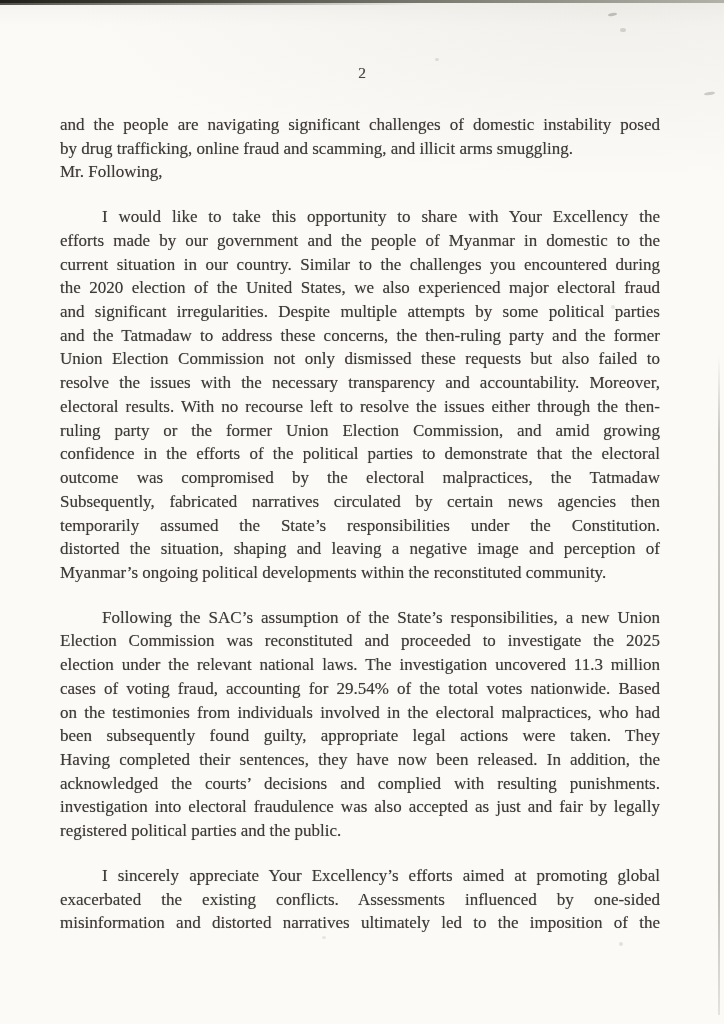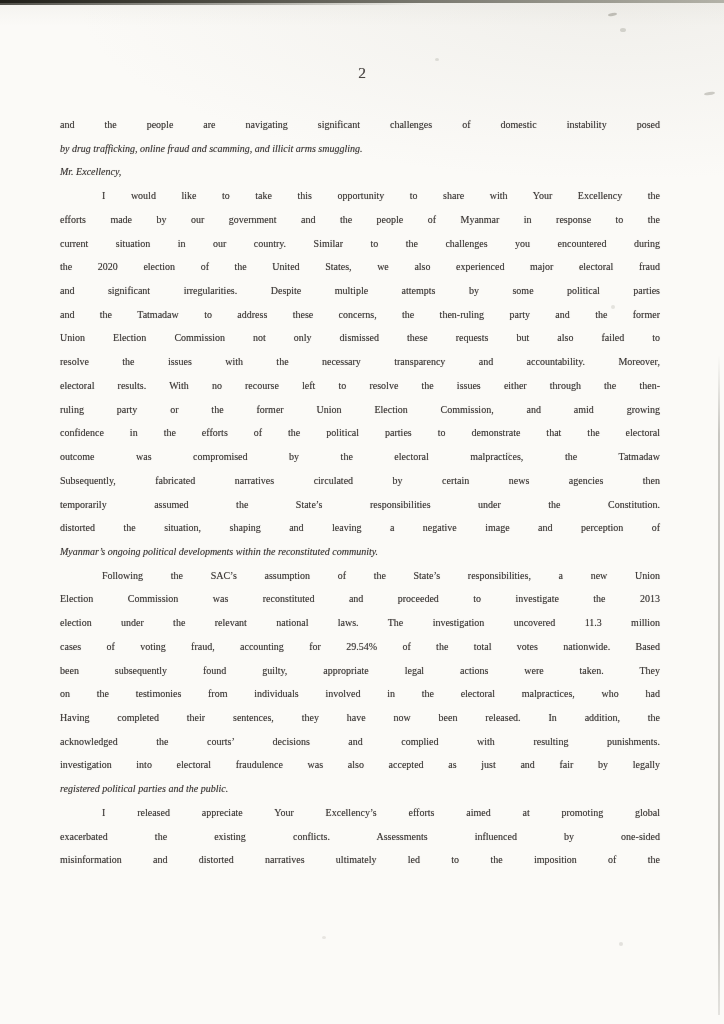--- a/index.html
+++ b/index.html
@@ -38,30 +38,30 @@
   }
   .speck { position: absolute; border-radius: 50%; pointer-events: none; }
 
   .page-number {
     position: absolute; top: 64px; left: 62px; width: 600px;
     text-align: center; font-size: 15.5px; color: #4a4644;
     text-shadow: 0 0 0.7px rgba(74,70,68,0.55);
   }
   .text-block {
     position: absolute; left: 60px; top: 113px; width: 600px;
-    font-size: 10px;
+    font-size: 17px;
     text-shadow: 0 0 0.7px rgba(63,59,57,0.55);
   }
   .line {
     height: 23.72px; line-height: 23.72px;
     white-space: nowrap;
     text-align: justify; text-align-last: justify; text-justify: inter-word;
   }
-  .line.left { text-align: left; text-align-last: left; font-style: italic; }
-  .line.ind { padding-left: 42px; }
+  .line.left { text-align: left; text-align-last: left; }
+  .line.ind { padding-left: 42px; margin-top: 21px; }
 </style>
 </head>
 <body>
 
 <div id="scan-page" style="--page-bg: #fbfaf7; --text-color: #3f3b39;">
 
   <div class="top-edge"></div>
   <div class="top-edge-taper"></div>
   <div class="right-edge"></div>
 
@@ -72,45 +72,45 @@
   <div class="speck" style="left:611px;top:305px;width:4px;height:4px;background:rgba(160,158,148,0.25);"></div>
   <div class="speck" style="left:506px;top:452px;width:5px;height:3px;background:rgba(165,163,153,0.25);"></div>
   <div class="speck" style="left:619px;top:942px;width:4px;height:4px;background:rgba(165,163,153,0.28);"></div>
   <div class="speck" style="left:322px;top:936px;width:4px;height:3px;background:rgba(170,168,158,0.25);"></div>
 
   <div class="page-number">2</div>
 
   <div class="text-block">
     <div class="line">and the people are navigating significant challenges of domestic instability posed</div>
     <div class="line left">by drug trafficking, online fraud and scamming, and illicit arms smuggling.</div>
-    <div class="line left">Mr. Excellency,</div>
+    <div class="line left">Mr. Following,</div>
     <div class="line ind">I would like to take this opportunity to share with Your Excellency the</div>
-    <div class="line">efforts made by our government and the people of Myanmar in response to the</div>
+    <div class="line">efforts made by our government and the people of Myanmar in domestic to the</div>
     <div class="line">current situation in our country. Similar to the challenges you encountered during</div>
     <div class="line">the 2020 election of the United States, we also experienced major electoral fraud</div>
     <div class="line">and significant irregularities. Despite multiple attempts by some political parties</div>
     <div class="line">and the Tatmadaw to address these concerns, the then-ruling party and the former</div>
     <div class="line">Union Election Commission not only dismissed these requests but also failed to</div>
     <div class="line">resolve the issues with the necessary transparency and accountability. Moreover,</div>
     <div class="line">electoral results. With no recourse left to resolve the issues either through the then-</div>
     <div class="line">ruling party or the former Union Election Commission, and amid growing</div>
     <div class="line">confidence in the efforts of the political parties to demonstrate that the electoral</div>
     <div class="line">outcome was compromised by the electoral malpractices, the Tatmadaw</div>
     <div class="line">Subsequently, fabricated narratives circulated by certain news agencies then</div>
     <div class="line">temporarily assumed the State’s responsibilities under the Constitution.</div>
     <div class="line">distorted the situation, shaping and leaving a negative image and perception of</div>
     <div class="line left">Myanmar’s ongoing political developments within the reconstituted community.</div>
     <div class="line ind">Following the SAC’s assumption of the State’s responsibilities, a new Union</div>
-    <div class="line">Election Commission was reconstituted and proceeded to investigate the 2013</div>
+    <div class="line">Election Commission was reconstituted and proceeded to investigate the 2025</div>
     <div class="line">election under the relevant national laws. The investigation uncovered 11.3 million</div>
     <div class="line">cases of voting fraud, accounting for 29.54% of the total votes nationwide. Based</div>
+    <div class="line">on the testimonies from individuals involved in the electoral malpractices, who had</div>
     <div class="line">been subsequently found guilty, appropriate legal actions were taken. They</div>
-    <div class="line">on the testimonies from individuals involved in the electoral malpractices, who had</div>
     <div class="line">Having completed their sentences, they have now been released. In addition, the</div>
     <div class="line">acknowledged the courts’ decisions and complied with resulting punishments.</div>
     <div class="line">investigation into electoral fraudulence was also accepted as just and fair by legally</div>
     <div class="line left">registered political parties and the public.</div>
-    <div class="line ind">I released appreciate Your Excellency’s efforts aimed at promoting global</div>
+    <div class="line ind">I sincerely appreciate Your Excellency’s efforts aimed at promoting global</div>
     <div class="line">exacerbated the existing conflicts. Assessments influenced by one-sided</div>
     <div class="line">misinformation and distorted narratives ultimately led to the imposition of the</div>
   </div>
 
 </div>
 
 </body></html>

